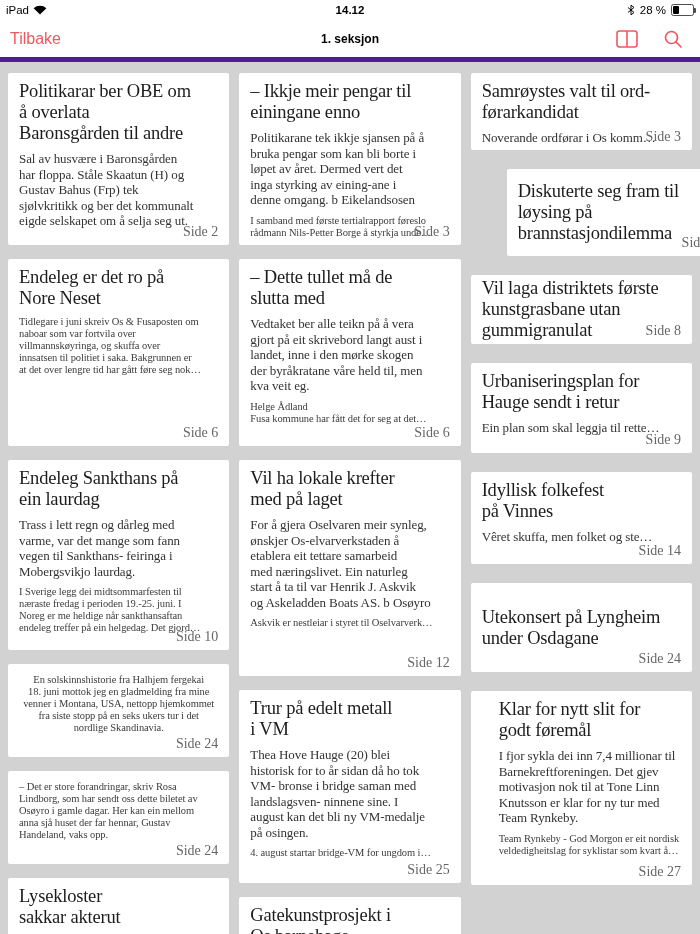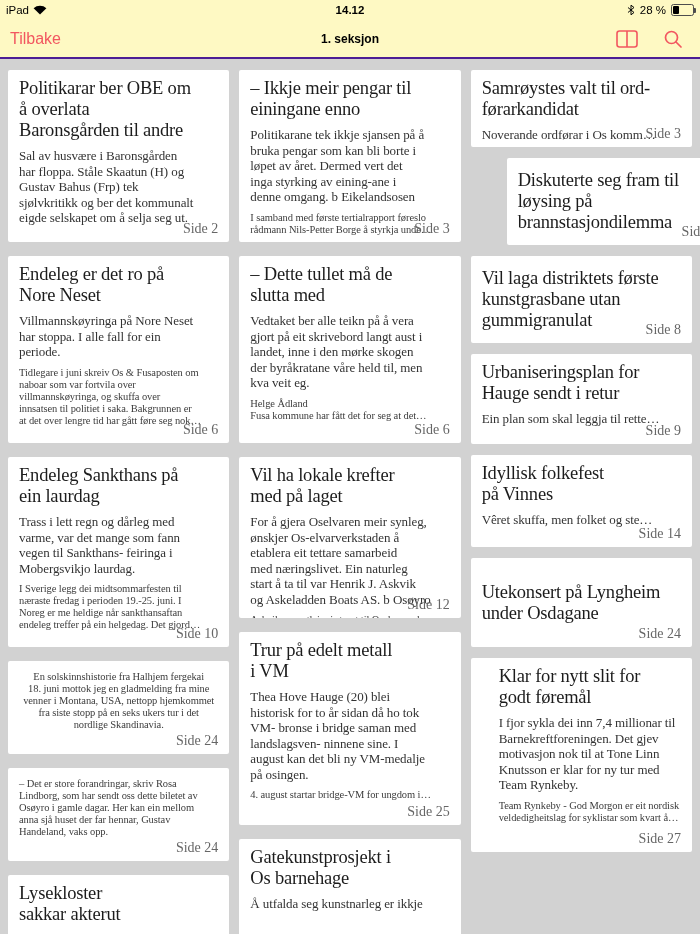--- a/index.html
+++ b/index.html
@@ -3,21 +3,21 @@
 <meta charset="utf-8">
 <style>
   :root{
     --accent:#f25760;
     --bg:#d2d2d2;
     --card:#ffffff;
   }
   html,body{margin:0;padding:0;width:700px;height:934px;overflow:hidden;}
   body{background:var(--bg);font-family:"Liberation Serif","DejaVu Serif",serif;}
   
-  .chrome{background:#fef9c3;border-bottom:2px solid #4c1d95;}
+  .chrome{background:#ffffff;border-bottom:5px solid #4c1d95;}
   .status-bar{height:20px;display:flex;align-items:center;position:relative;
     font-family:"Liberation Sans","DejaVu Sans",sans-serif;font-size:11.5px;color:#000;}
   .sb-left{display:flex;align-items:center;gap:4px;padding-left:6px;}
   .sb-time{position:absolute;left:0;right:0;text-align:center;font-weight:700;}
   .sb-right{margin-left:auto;display:flex;align-items:center;gap:5px;padding-right:6px;}
   .battery{width:21px;height:10px;border:1px solid #4d4d4d;border-radius:2.5px;position:relative;display:inline-block;}
   .battery .fill{position:absolute;left:1px;top:1px;bottom:1px;width:28%;background:#000;border-radius:1px;}
   .battery .nub{position:absolute;right:-3px;top:2.5px;width:2px;height:5px;background:#4d4d4d;border-radius:0 1px 1px 0;}
   .nav-bar{height:37px;display:flex;align-items:center;position:relative;
     font-family:"Liberation Sans","DejaVu Sans",sans-serif;}
@@ -99,23 +99,20 @@
         <p class="lead">Sal av husvære i Baronsgården
 har floppa. Ståle Skaatun (H) og
 Gustav Bahus (Frp) tek
 sjølvkritikk og ber det kommunalt
 eigde selskapet om å selja seg ut.</p>
         <span class="page-ref">Side 2</span>
       </article>
       <article class="card" style="height: 187px;">
         <h2 class="headline">Endeleg er det ro på
 Nore Neset</h2>
-        <p class="lead">Villmannskøyringa på Nore Neset
-har stoppa. I alle fall for ein
-periode.</p>
         <p class="excerpt">Tidlegare i juni skreiv Os &amp; Fusaposten om
 naboar som var fortvila over
 villmannskøyringa, og skuffa over
 innsatsen til politiet i saka. Bakgrunnen er
 at det over lengre tid har gått føre seg nok…</p>
         <span class="page-ref">Side 6</span>
       </article>
       <article class="card" style="height: 190px;">
         <h2 class="headline">Endeleg Sankthans på
 ein laurdag</h2>
@@ -169,21 +166,21 @@
 slutta med</h2>
         <p class="lead">Vedtaket ber alle teikn på å vera
 gjort på eit skrivebord langt aust i
 landet, inne i den mørke skogen
 der byråkratane våre held til, men
 kva veit eg.</p>
         <p class="excerpt">Helge Ådland
 Fusa kommune har fått det for seg at det…</p>
         <span class="page-ref">Side 6</span>
       </article>
-      <article class="card" style="height: 161px;">
+      <article class="card" style="height: 216px;">
         <h2 class="headline">Vil ha lokale krefter
 med på laget</h2>
         <p class="lead">For å gjera Oselvaren meir synleg,
 ønskjer Os-elvarverkstaden å
 etablera eit tettare samarbeid
 med næringslivet. Ein naturleg
 start å ta til var Henrik J. Askvik
 og Askeladden Boats AS. b Osøyro</p>
         <p class="excerpt">Askvik er nestleiar i styret til Oselvarverk…</p>
         <span class="page-ref">Side 12</span>
@@ -199,34 +196,34 @@
 på osingen.</p>
         <p class="excerpt">4. august startar bridge-VM for ungdom i…</p>
         <span class="page-ref">Side 25</span>
       </article>
       <article class="card" style="height: 200px;">
         <h2 class="headline">Gatekunstprosjekt i
 Os barnehage</h2>
         <p class="lead">Å utfalda seg kunstnarleg er ikkje</p>
       </article>
     </div>
-    <div class="column" style="row-gap: 11px;">
+    <div class="column" style="row-gap: 19px;">
       <article class="card" style="height: 77px;">
         <h2 class="headline">Samrøystes valt til ord-
 førarkandidat</h2>
         <p class="lead">Noverande ordførar i Os komm…</p>
         <span class="page-ref">Side 3</span>
       </article>
       <article class="card center" style="height: 87px; margin-left: 36px;">
         <h2 class="headline">Diskuterte seg fram til
 løysing på
 brannstasjondilemma</h2>
         <span class="page-ref">Side 4</span>
       </article>
-      <article class="card center" style="height: 87px;">
+      <article class="card center" style="height: 69px;">
         <h2 class="headline">Vil laga distriktets første
 kunstgrasbane utan
 gummigranulat</h2>
         <span class="page-ref">Side 8</span>
       </article>
       <article class="card" style="height: 90px;">
         <h2 class="headline">Urbaniseringsplan for
 Hauge sendt i retur</h2>
         <p class="lead">Ein plan som skal leggja til rette…</p>
         <span class="page-ref">Side 9</span>

